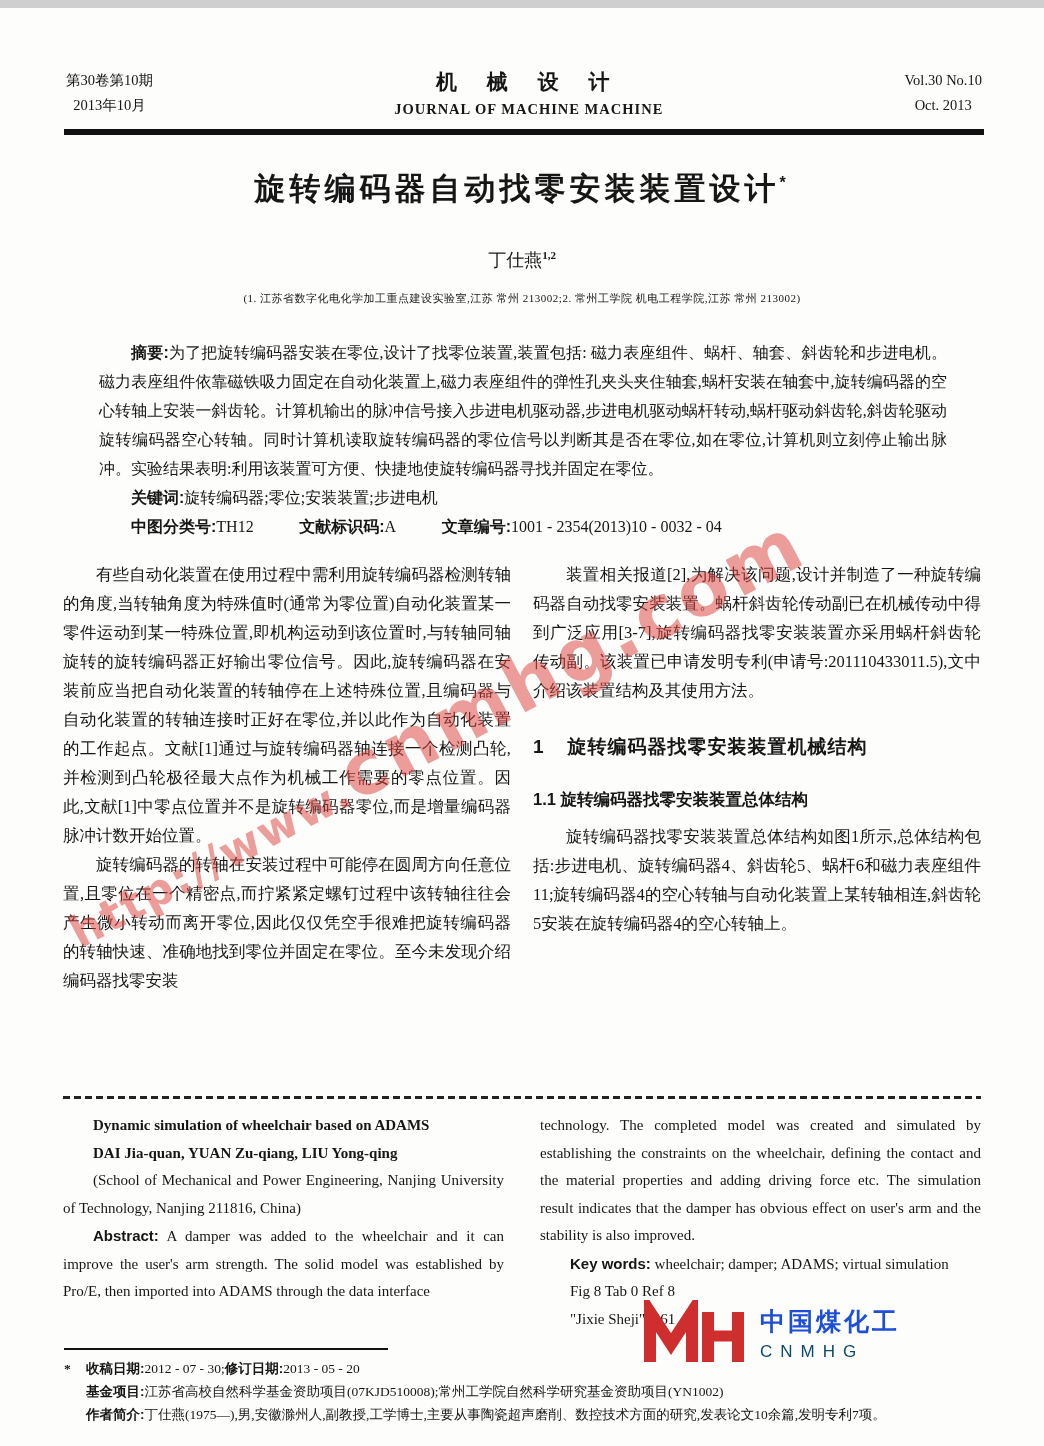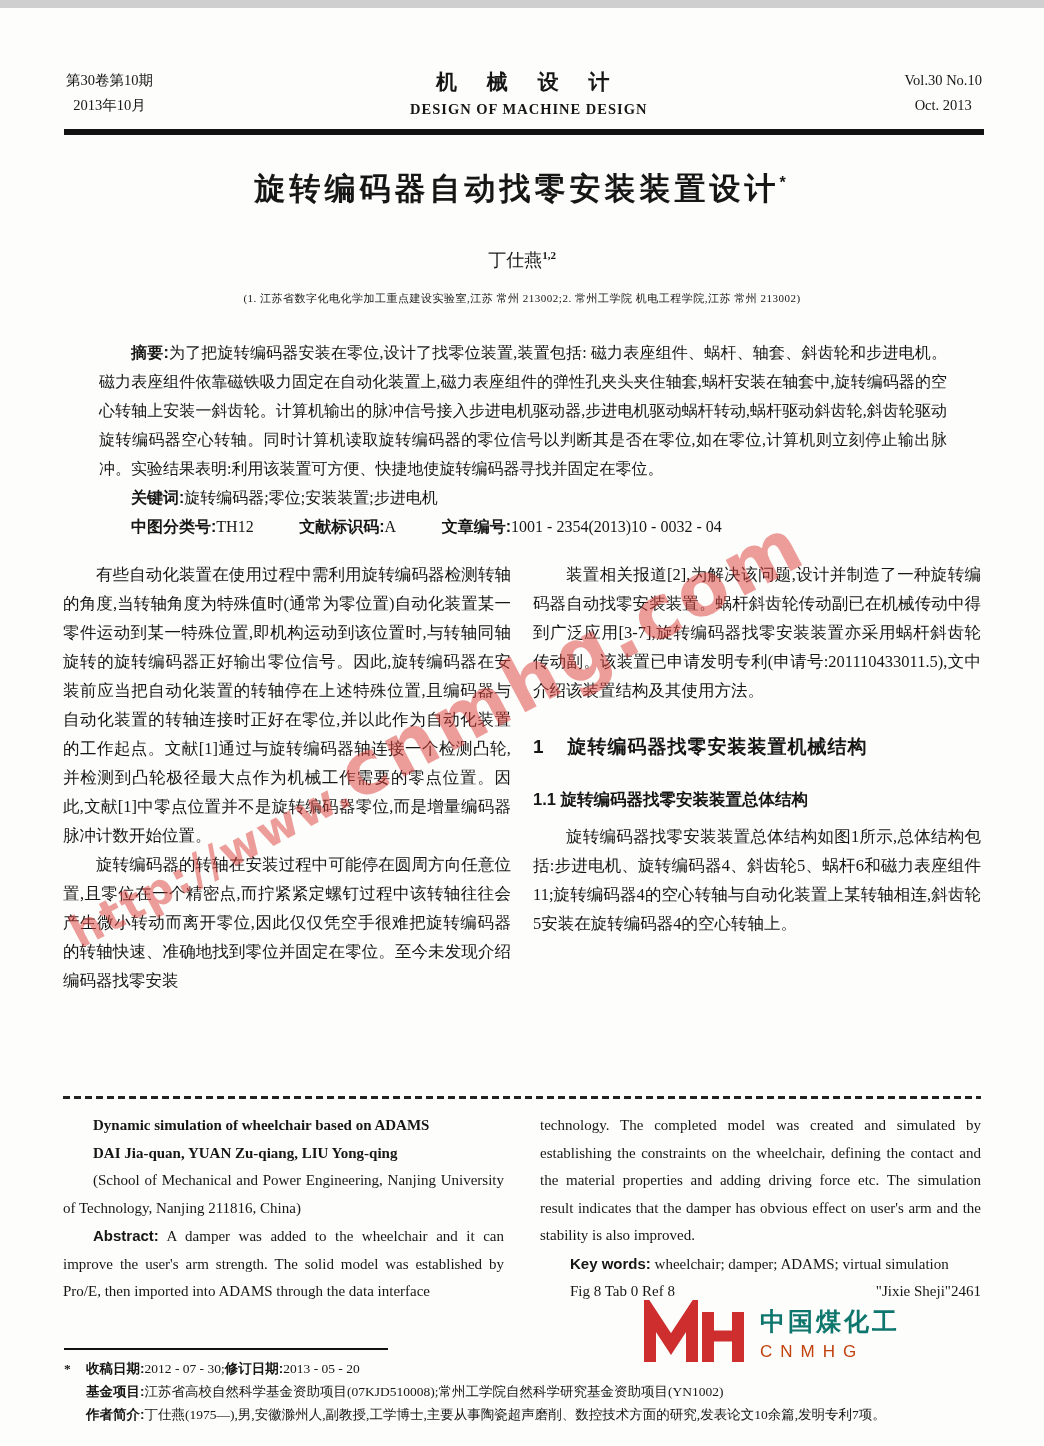--- a/index.html
+++ b/index.html
@@ -54,28 +54,28 @@
 
   
   .english { position:absolute; top:1104px; left:63px; width:918px; display:flex; gap:36px;
              font-size:15px; line-height:27.5px; }
   .e-col { flex:1; text-align:justify; }
   .e-col p { margin:0; }
   .e-title, .e-authors { font-weight:bold; padding-left:30px; text-align:left; }
   .e-affil { text-indent:2em; }
   .e-abs { text-indent:2em; }
   .e-kw { text-indent:2em; }
-  .figref { display:flex; justify-content:space-between; padding-left:2em; }
+  .figref { display:flex; justify-content:space-between; padding-left:2em;flex-direction:column; }
 
   
   .logo { position:absolute; top:1292px; left:642px; display:flex; align-items:center; gap:14px; }
   .logo-txt { display:flex; flex-direction:column; }
-  .logo-text-cn { color:#0f766e; font-size:25px; font-weight:bold; letter-spacing:3px;
+  .logo-text-cn { color:#1d4ed8; font-size:25px; font-weight:bold; letter-spacing:3px;
                   font-family:"Liberation Sans","DejaVu Sans",sans-serif; }
-  .logo-text-en { color:#c2410c; font-size:17px; letter-spacing:8px; margin-top:4px;
+  .logo-text-en { color:#0c4a6e; font-size:17px; letter-spacing:8px; margin-top:4px;
                   font-family:"Liberation Sans","DejaVu Sans",sans-serif; }
 
   
   .footnote-rule { position:absolute; top:1340px; left:64px; width:324px; border-top:2px solid #121212; }
   .footnotes { position:absolute; top:1349px; left:64px; width:902px; font-size:13.5px; line-height:23px; text-align:justify; }
   .footnotes p { margin:0; }
   .fn-star { display:inline-block; width:22px; font-weight:bold; }
   .fn-pad { padding-left:22px; }
   .flbl { font-weight:bold; font-family:"Liberation Sans","DejaVu Sans",sans-serif; }
 
@@ -92,21 +92,21 @@
 
 <div class="page">
 
   <header class="journal-header">
     <div class="hdr-side">
       <div>第30卷第10期</div>
       <div>2013年10月</div>
     </div>
     <div class="hdr-center">
       <div class="hdr-cn">机 械 设 计</div>
-      <div class="hdr-en">DESIGN OF MACHINE DESIGN</div>
+      <div class="hdr-en">JOURNAL OF MACHINE MACHINE</div>
     </div>
     <div class="hdr-side">
       <div>Vol.30 No.10</div>
       <div>Oct.    2013</div>
     </div>
   </header>
   <div class="header-rule"></div>
 
   <h1 class="paper-title"><span>旋转编码器自动找零安装装置设计</span><sup>*</sup></h1>
   <div class="author-line"><span>丁仕燕</span><sup>1,2</sup></div>

